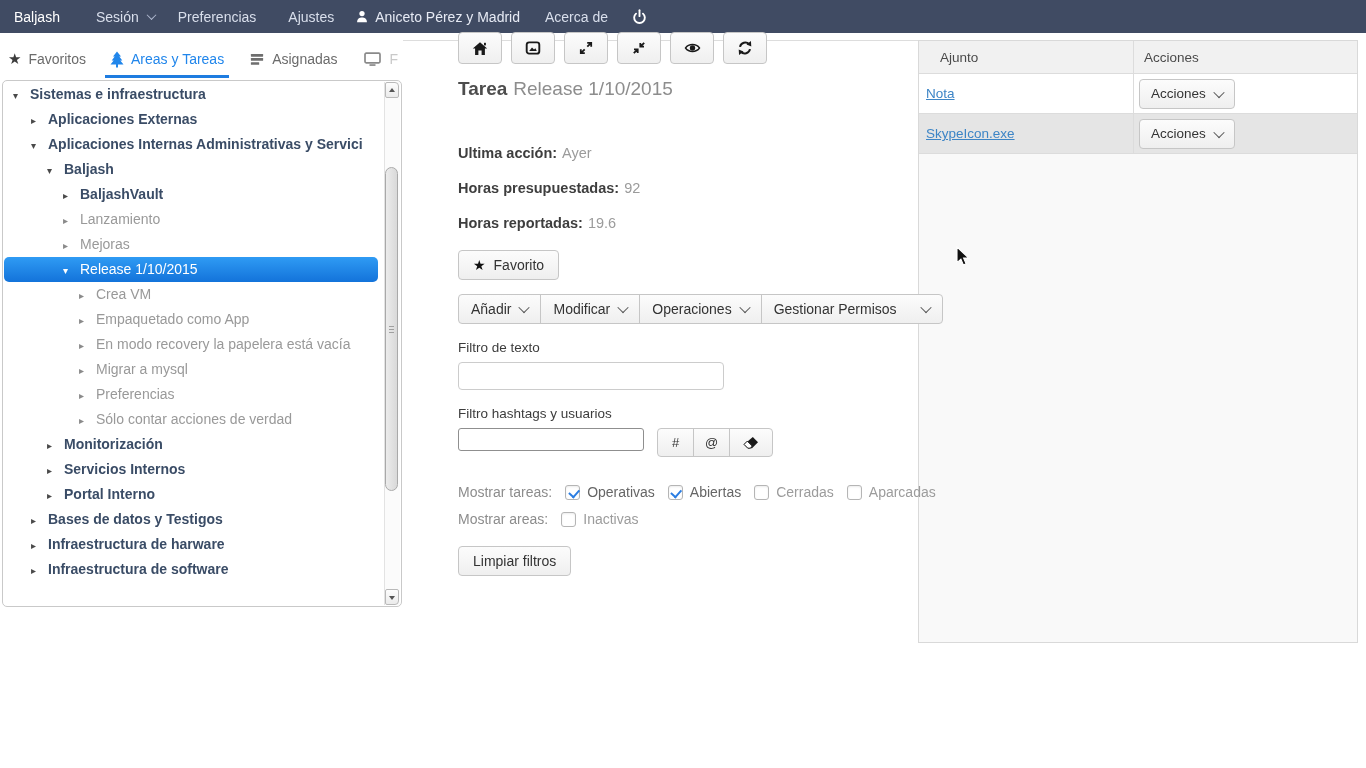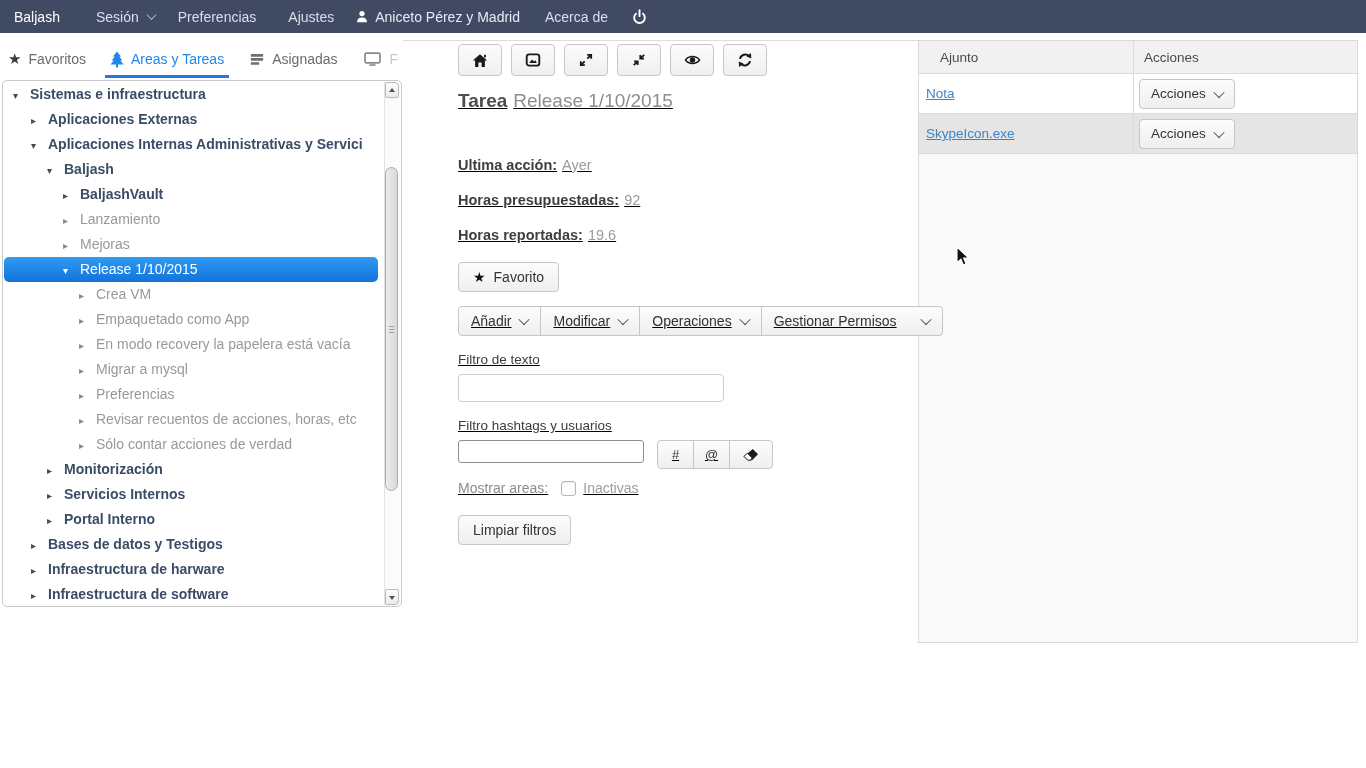--- a/index.html
+++ b/index.html
@@ -58,21 +58,21 @@
   .sb-down::after{top:6px;border-top:4.5px solid #555;}
   .sb-thumb{position:absolute;left:0;top:85px;width:13px;height:324px;background:linear-gradient(90deg,#ececec,#d9d9d9);
             border:1px solid #a9a9a9;border-radius:7px;box-sizing:border-box;}
   .sb-thumb::after{content:"";position:absolute;left:3px;right:3px;top:50%;height:1px;background:#9f9f9f;
                    box-shadow:0 -3px 0 #9f9f9f,0 3px 0 #9f9f9f;}
 
   
   .top-divider{position:absolute;left:403px;top:40px;width:516px;height:1px;background:#ddd;}
 
   
-  .main{position:absolute;left:458px;top:44px;width:462px;z-index:2;text-decoration:underline;}
+  .main{position:absolute;left:458px;top:32px;width:462px;z-index:2;}
   .btn{border:1px solid #c6c6c6;border-radius:4px;background:linear-gradient(#fcfcfc,#efefef);
        font-size:14px;color:#333;display:inline-flex;align-items:center;justify-content:center;
        height:30px;box-sizing:border-box;cursor:default;}
   .toolbar{display:flex;gap:9px;}
   .tbtn{width:44px;height:32px;}
   .title{margin-top:14px;font-size:19px;color:#8d8d8d;white-space:nowrap;}
   .title .tpre{color:#4d4d4d;font-weight:700;margin-right:6px;}
   .stats{margin-top:45px;}
   .stat{font-size:14.5px;margin-bottom:19px;color:#3e3e3e;font-weight:700;}
   .stat .val{color:#9b9b9b;font-weight:400;margin-left:5px;}
@@ -193,21 +193,20 @@
       <div class="trow lvl2 bold"><span class="arr exp"></span><span class="tlabel">Baljash</span></div>
       <div class="trow lvl3 bold"><span class="arr col"></span><span class="tlabel">BaljashVault</span></div>
       <div class="trow lvl3 gray"><span class="arr col"></span><span class="tlabel">Lanzamiento</span></div>
       <div class="trow lvl3 gray"><span class="arr col"></span><span class="tlabel">Mejoras</span></div>
       <div class="trow sel"><span class="arr exp"></span><span class="tlabel">Release 1/10/2015</span></div>
       <div class="trow lvl4 gray"><span class="arr col"></span><span class="tlabel">Crea VM</span></div>
       <div class="trow lvl4 gray"><span class="arr col"></span><span class="tlabel">Empaquetado como App</span></div>
       <div class="trow lvl4 gray"><span class="arr col"></span><span class="tlabel">En modo recovery la papelera está vacía</span></div>
       <div class="trow lvl4 gray"><span class="arr col"></span><span class="tlabel">Migrar a mysql</span></div>
       <div class="trow lvl4 gray"><span class="arr col"></span><span class="tlabel">Preferencias</span></div>
-      <div class="trow lvl4 gray"><span class="arr col"></span><span class="tlabel">Revisar recuentos de acciones, horas, etc</span></div>
       <div class="trow lvl4 gray"><span class="arr col"></span><span class="tlabel">Sólo contar acciones de verdad</span></div>
       <div class="trow lvl2 bold"><span class="arr col"></span><span class="tlabel">Monitorización</span></div>
       <div class="trow lvl2 bold"><span class="arr col"></span><span class="tlabel">Servicios Internos</span></div>
       <div class="trow lvl2 bold"><span class="arr col"></span><span class="tlabel">Portal Interno</span></div>
       <div class="trow lvl1 bold"><span class="arr col"></span><span class="tlabel">Bases de datos y Testigos</span></div>
       <div class="trow lvl1 bold"><span class="arr col"></span><span class="tlabel">Infraestructura de harware</span></div>
       <div class="trow lvl1 bold"><span class="arr col"></span><span class="tlabel">Infraestructura de software</span></div>
     </div>
     <div class="sbar">
       <div class="sb-btn sb-up"></div>
@@ -336,20 +335,39 @@
         <span class="btn hbtn">@</span>
         <span class="btn hbtn hbtn-eraser">
           <svg width="16" height="14" viewBox="0 0 16 14">
             <path d="M9.8 1 L15 6.2 L9 12.2 H4.8 L1 8.4 Z" fill="#1a1a1a"></path>
             <path d="M4.3 5.1 L9.3 10.1 L7.2 12.2 H4.8 L1 8.4 Z" fill="#fff" stroke="#1a1a1a" stroke-width="1"></path>
           </svg>
         </span>
       </span>
     </div>
 
+    <div class="checkrow">
+      <span>Mostrar tareas:</span>
+      <label class="opt on">
+        <span class="cb checked"></span>
+        <span class="olabel">Operativas</span>
+      </label>
+      <label class="opt on">
+        <span class="cb checked"></span>
+        <span class="olabel">Abiertas</span>
+      </label>
+      <label class="opt off">
+        <span class="cb"></span>
+        <span class="olabel">Cerradas</span>
+      </label>
+      <label class="opt off">
+        <span class="cb"></span>
+        <span class="olabel">Aparcadas</span>
+      </label>
+    </div>
 
     <div class="checkrow checkrow2">
       <span>Mostrar areas:</span>
       <label class="opt off">
         <span class="cb"></span>
         <span class="olabel">Inactivas</span>
       </label>
     </div>
 
     <span class="btn clear-btn">Limpiar filtros</span>

